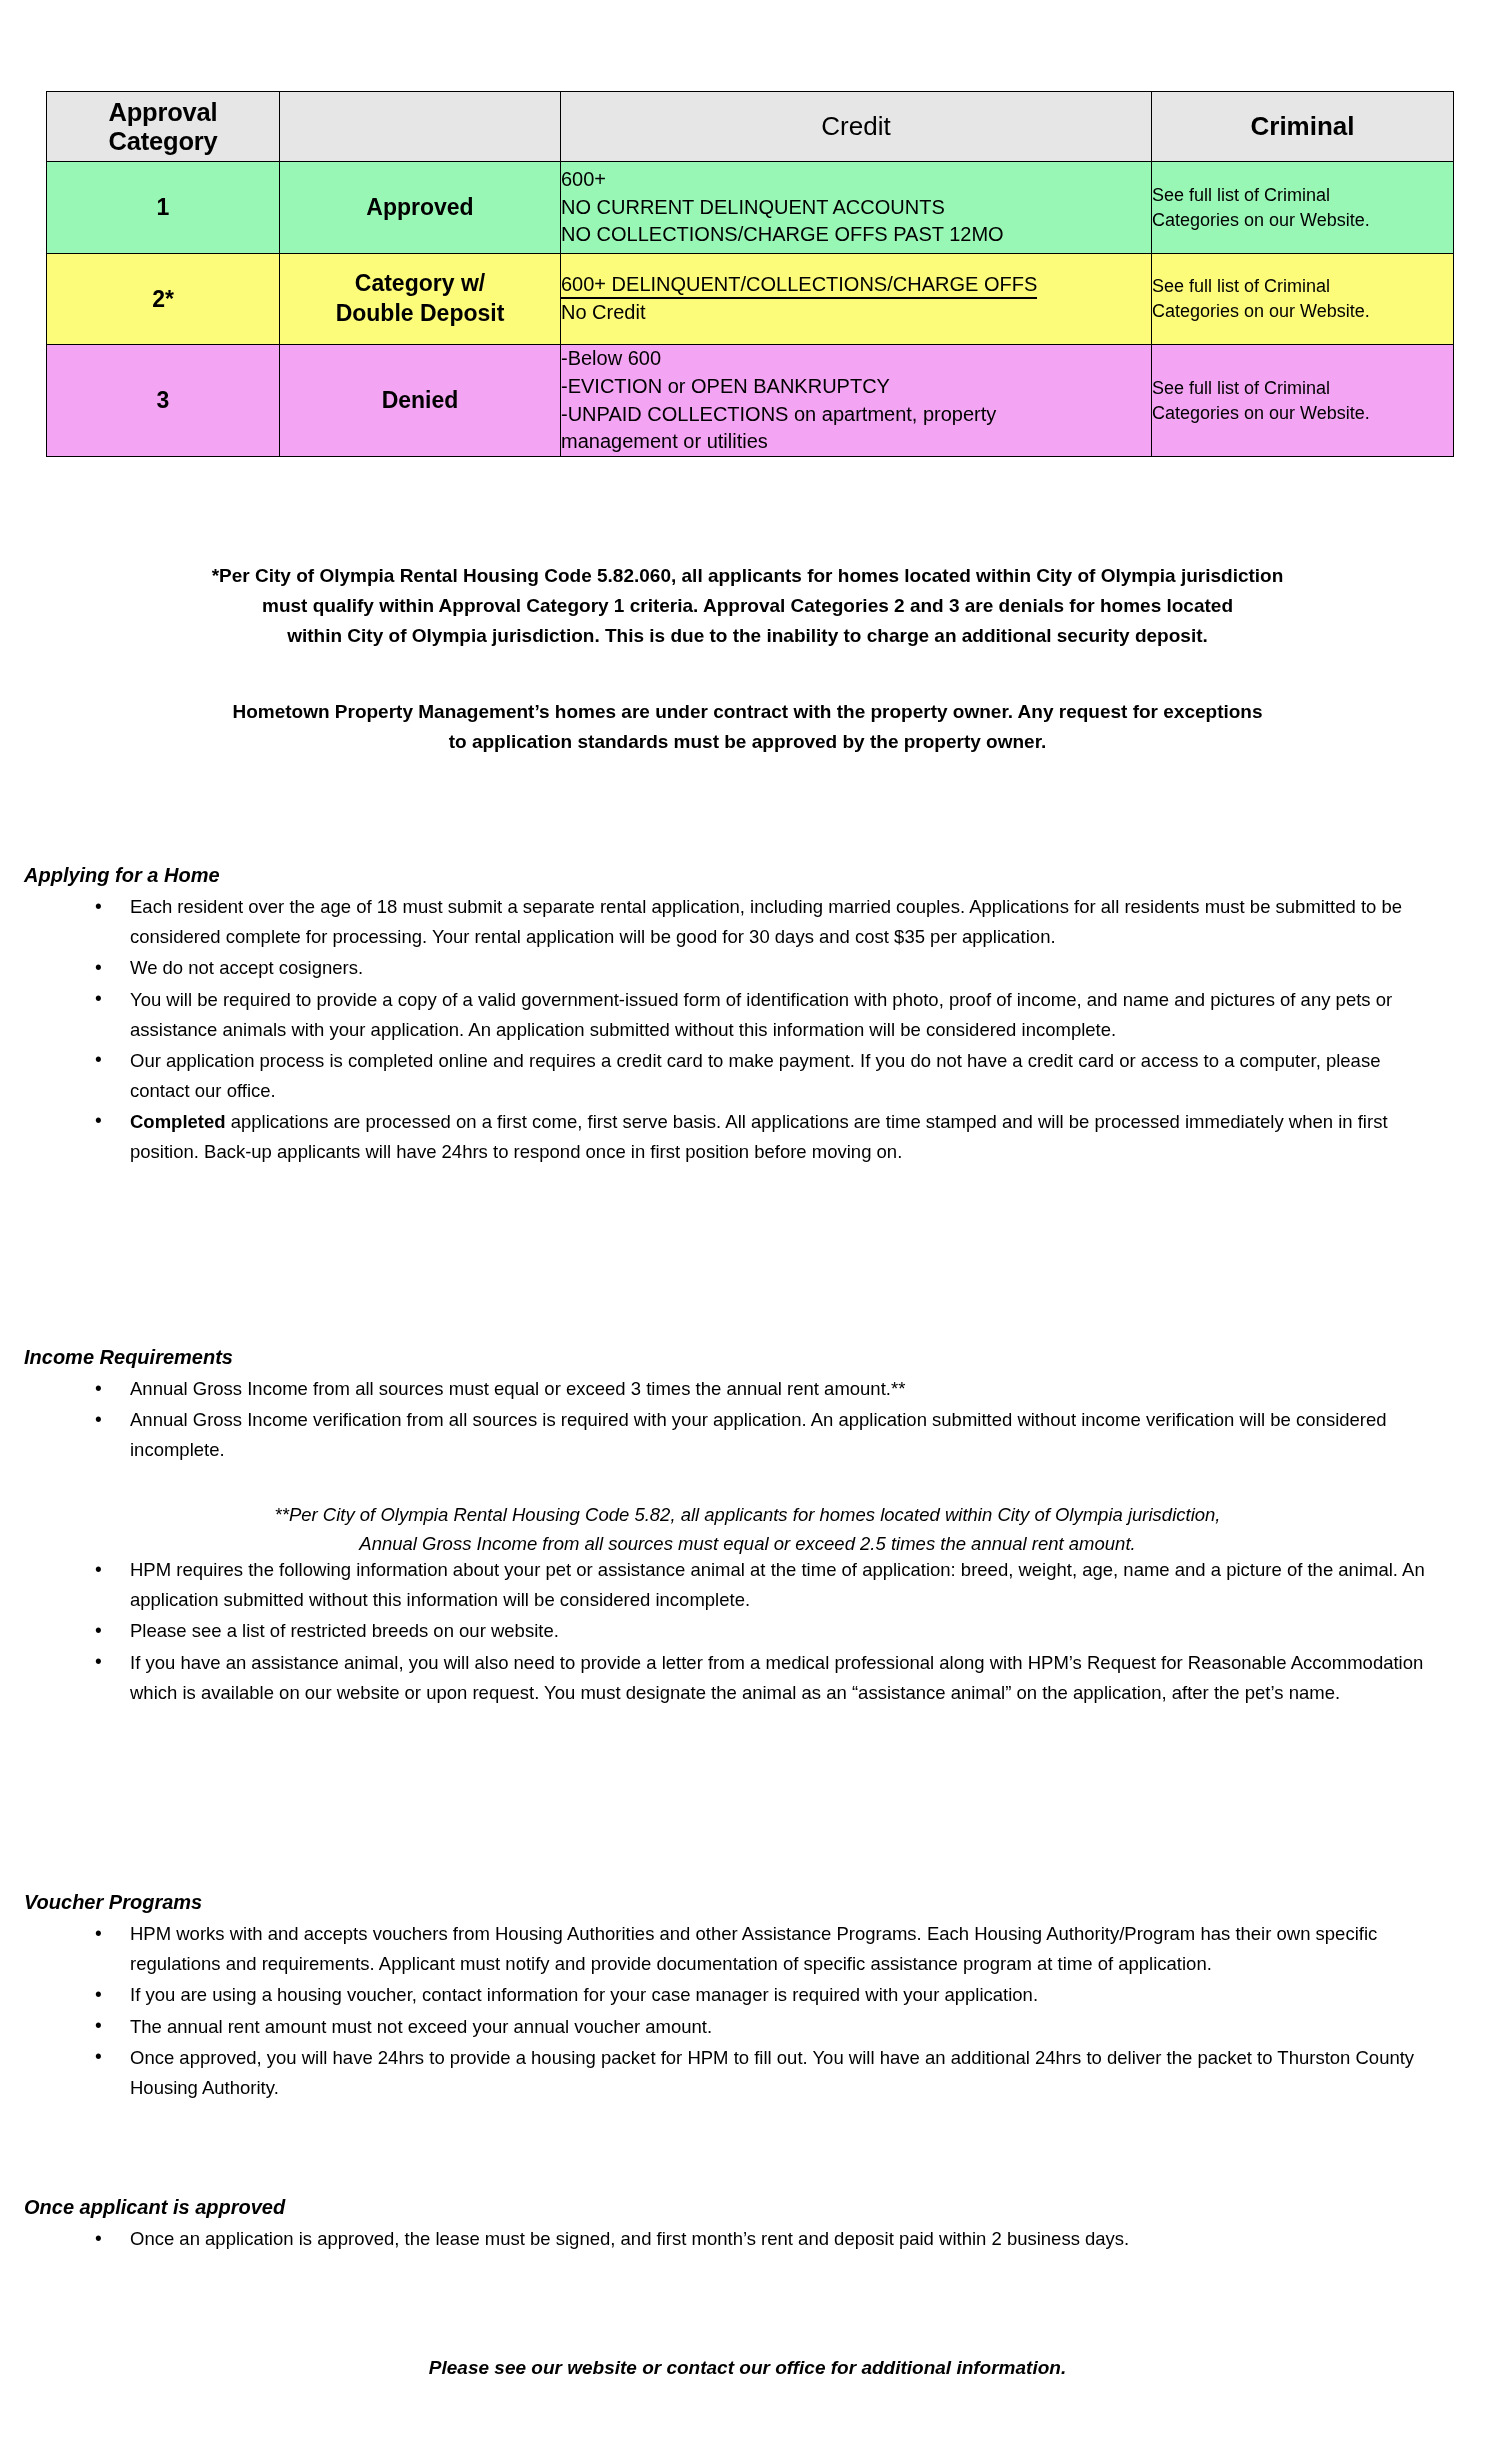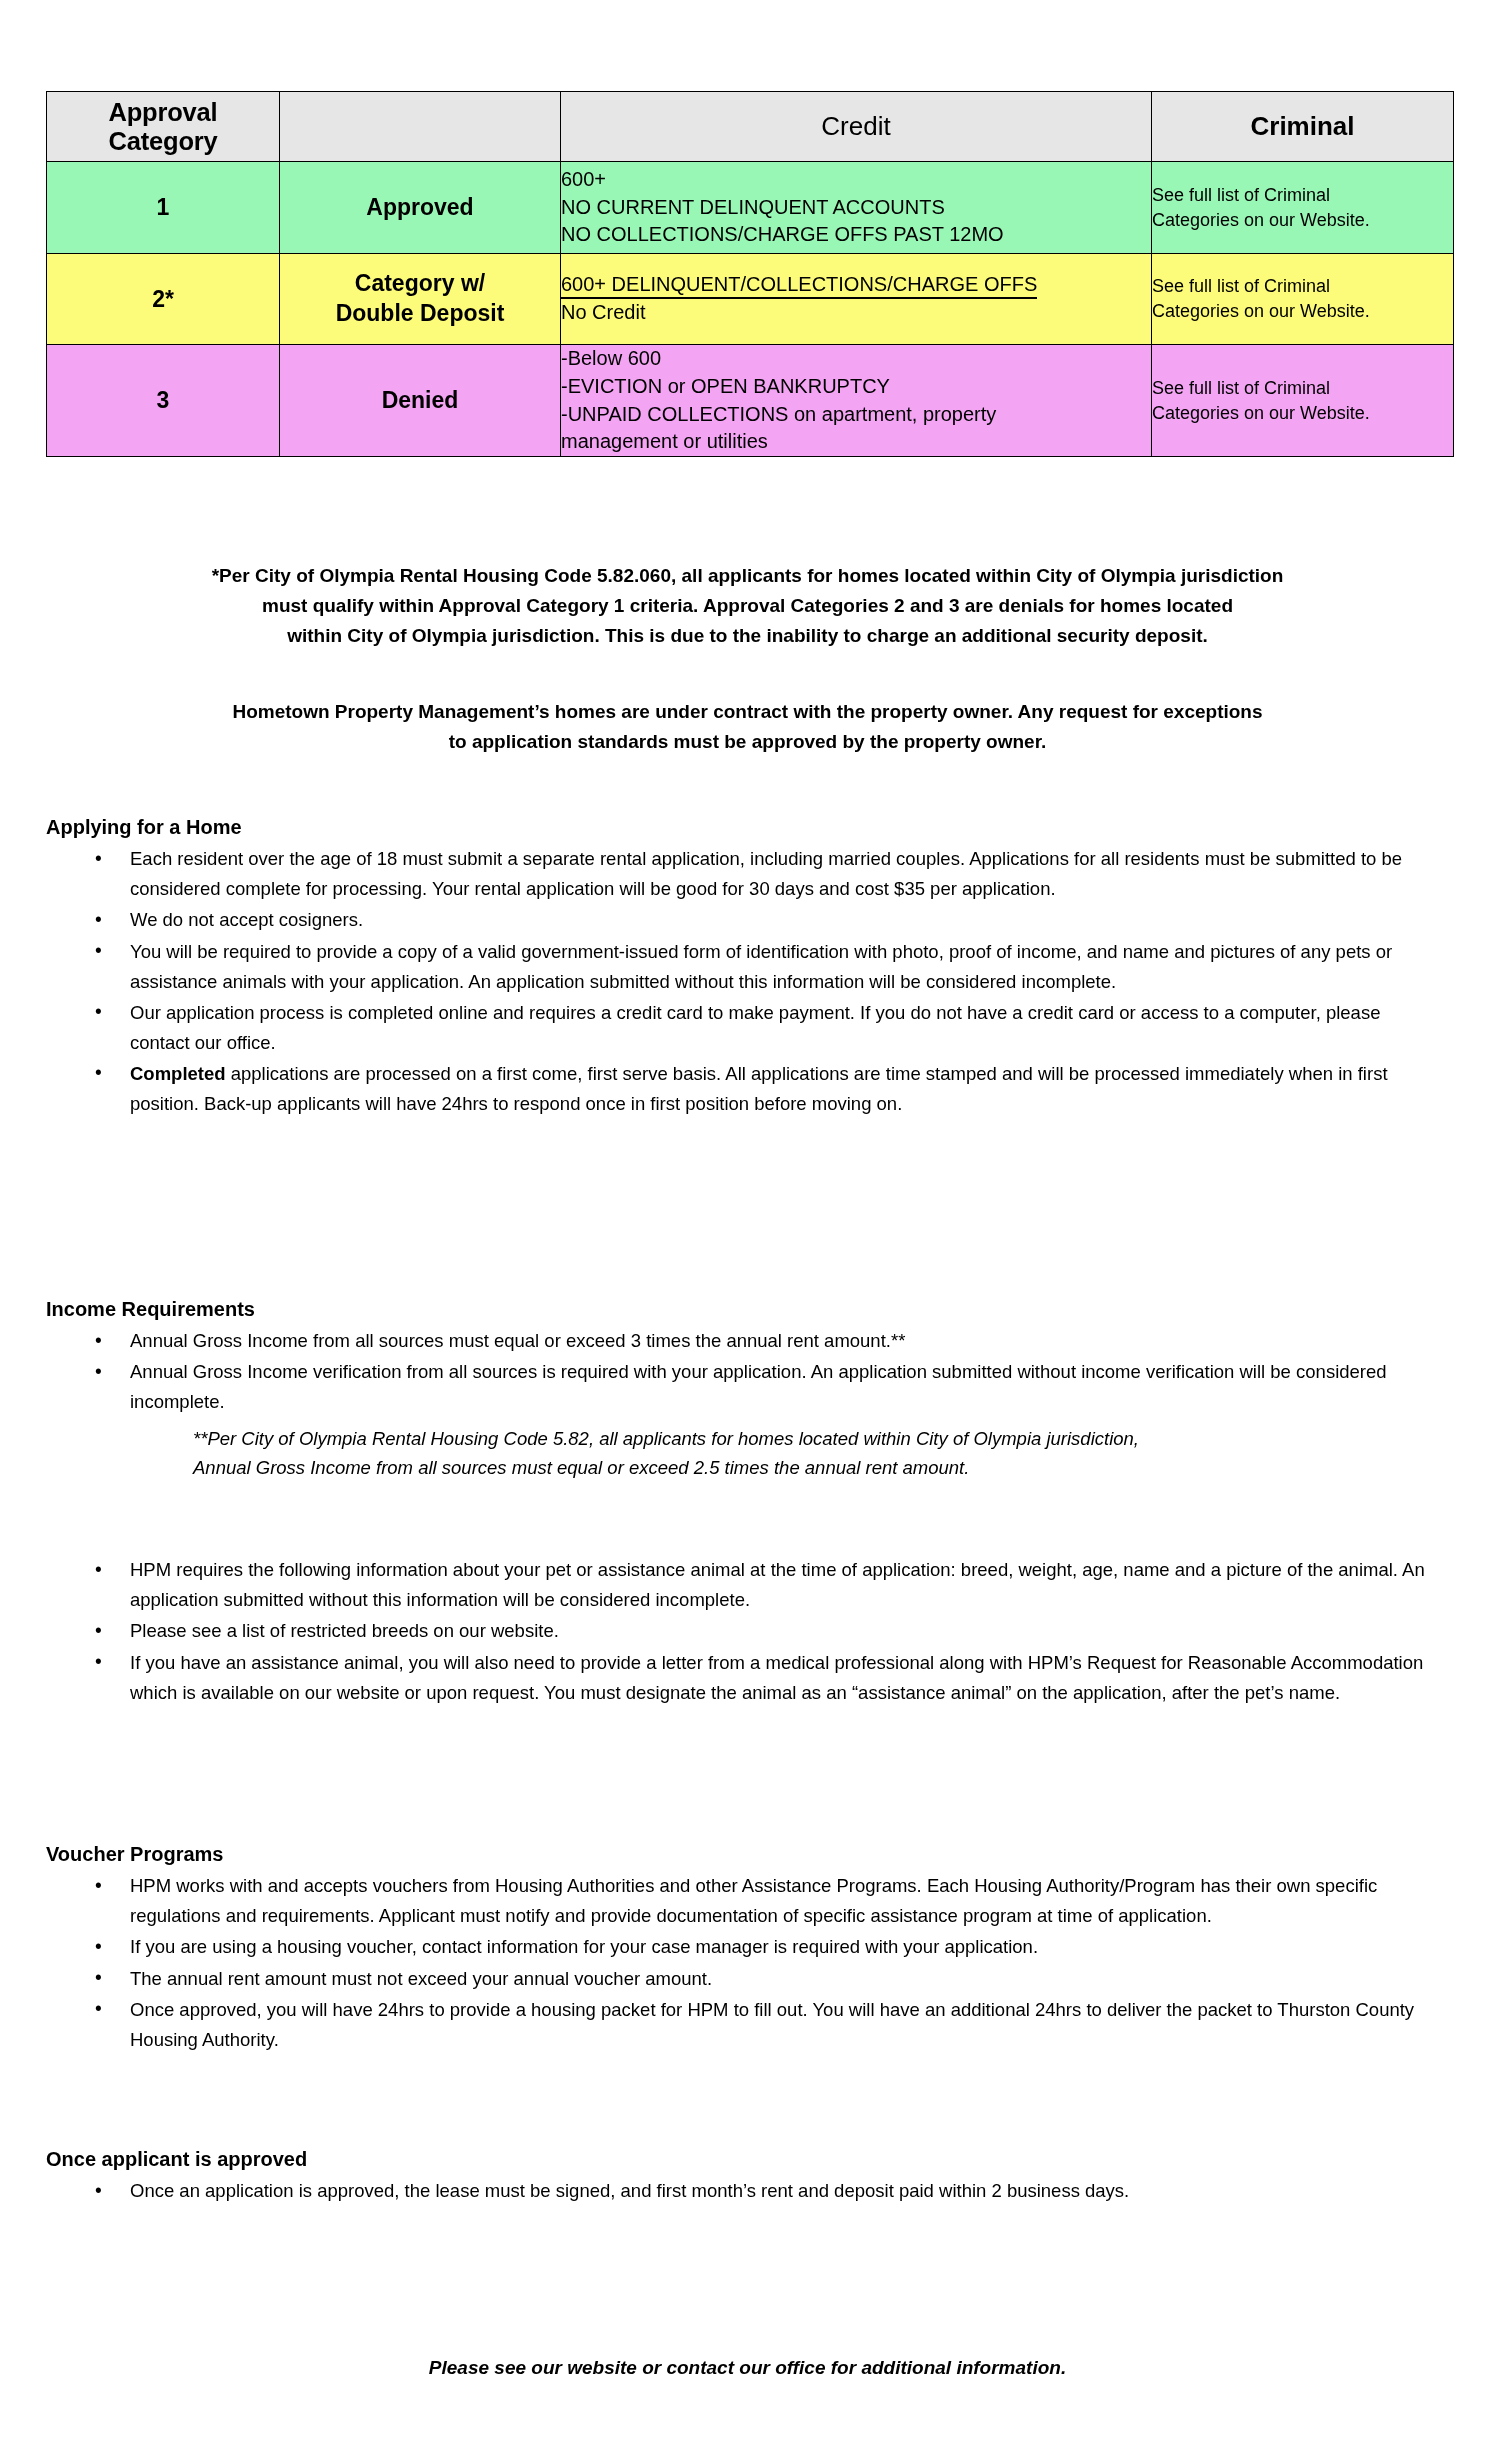--- a/index.html
+++ b/index.html
@@ -107,23 +107,25 @@
     line-height: 1.58;
   }
   .note-olympia { top: 561px; }
   .note-olympia .ln { display: block; }
   .note-contract { top: 697px; }
   .note-contract .ln { display: block; }
 
   
   .section { position: absolute; left: 0; width: 1495px; }
   .sec-title {
+    font-style: italic;
     font-weight: bold;
     font-size: 20px;
-    padding-left: 46px;
+    padding-left: 24px;
+    margin-top: 48px;
   }
   ul.bullets {
     list-style: none;
     margin: 5.3px 0 0 0;
     padding: 0;
   }
   ul.bullets > li {
     position: relative;
     padding-left: 130px;
     padding-right: 53px;
@@ -138,23 +140,23 @@
     top: -1.8px;
     font-size: 19.3px;
   }
   li.nobullet::before { content: ""; }
   li b { font-weight: bold; }
 
   .sub-note {
     font-style: italic;
     font-size: 18.5px;
     line-height: 1.6;
-    text-align: left;
+    text-align: center;
     padding: 0 193px;
-    margin-top: 6px;
+    margin-top: 34px;
   }
   .sub-note .ln { display: block; }
 
   .footer-note {
     position: absolute;
     left: 0;
     width: 1495px;
     text-align: center;
     font-style: italic;
     font-weight: bold;

